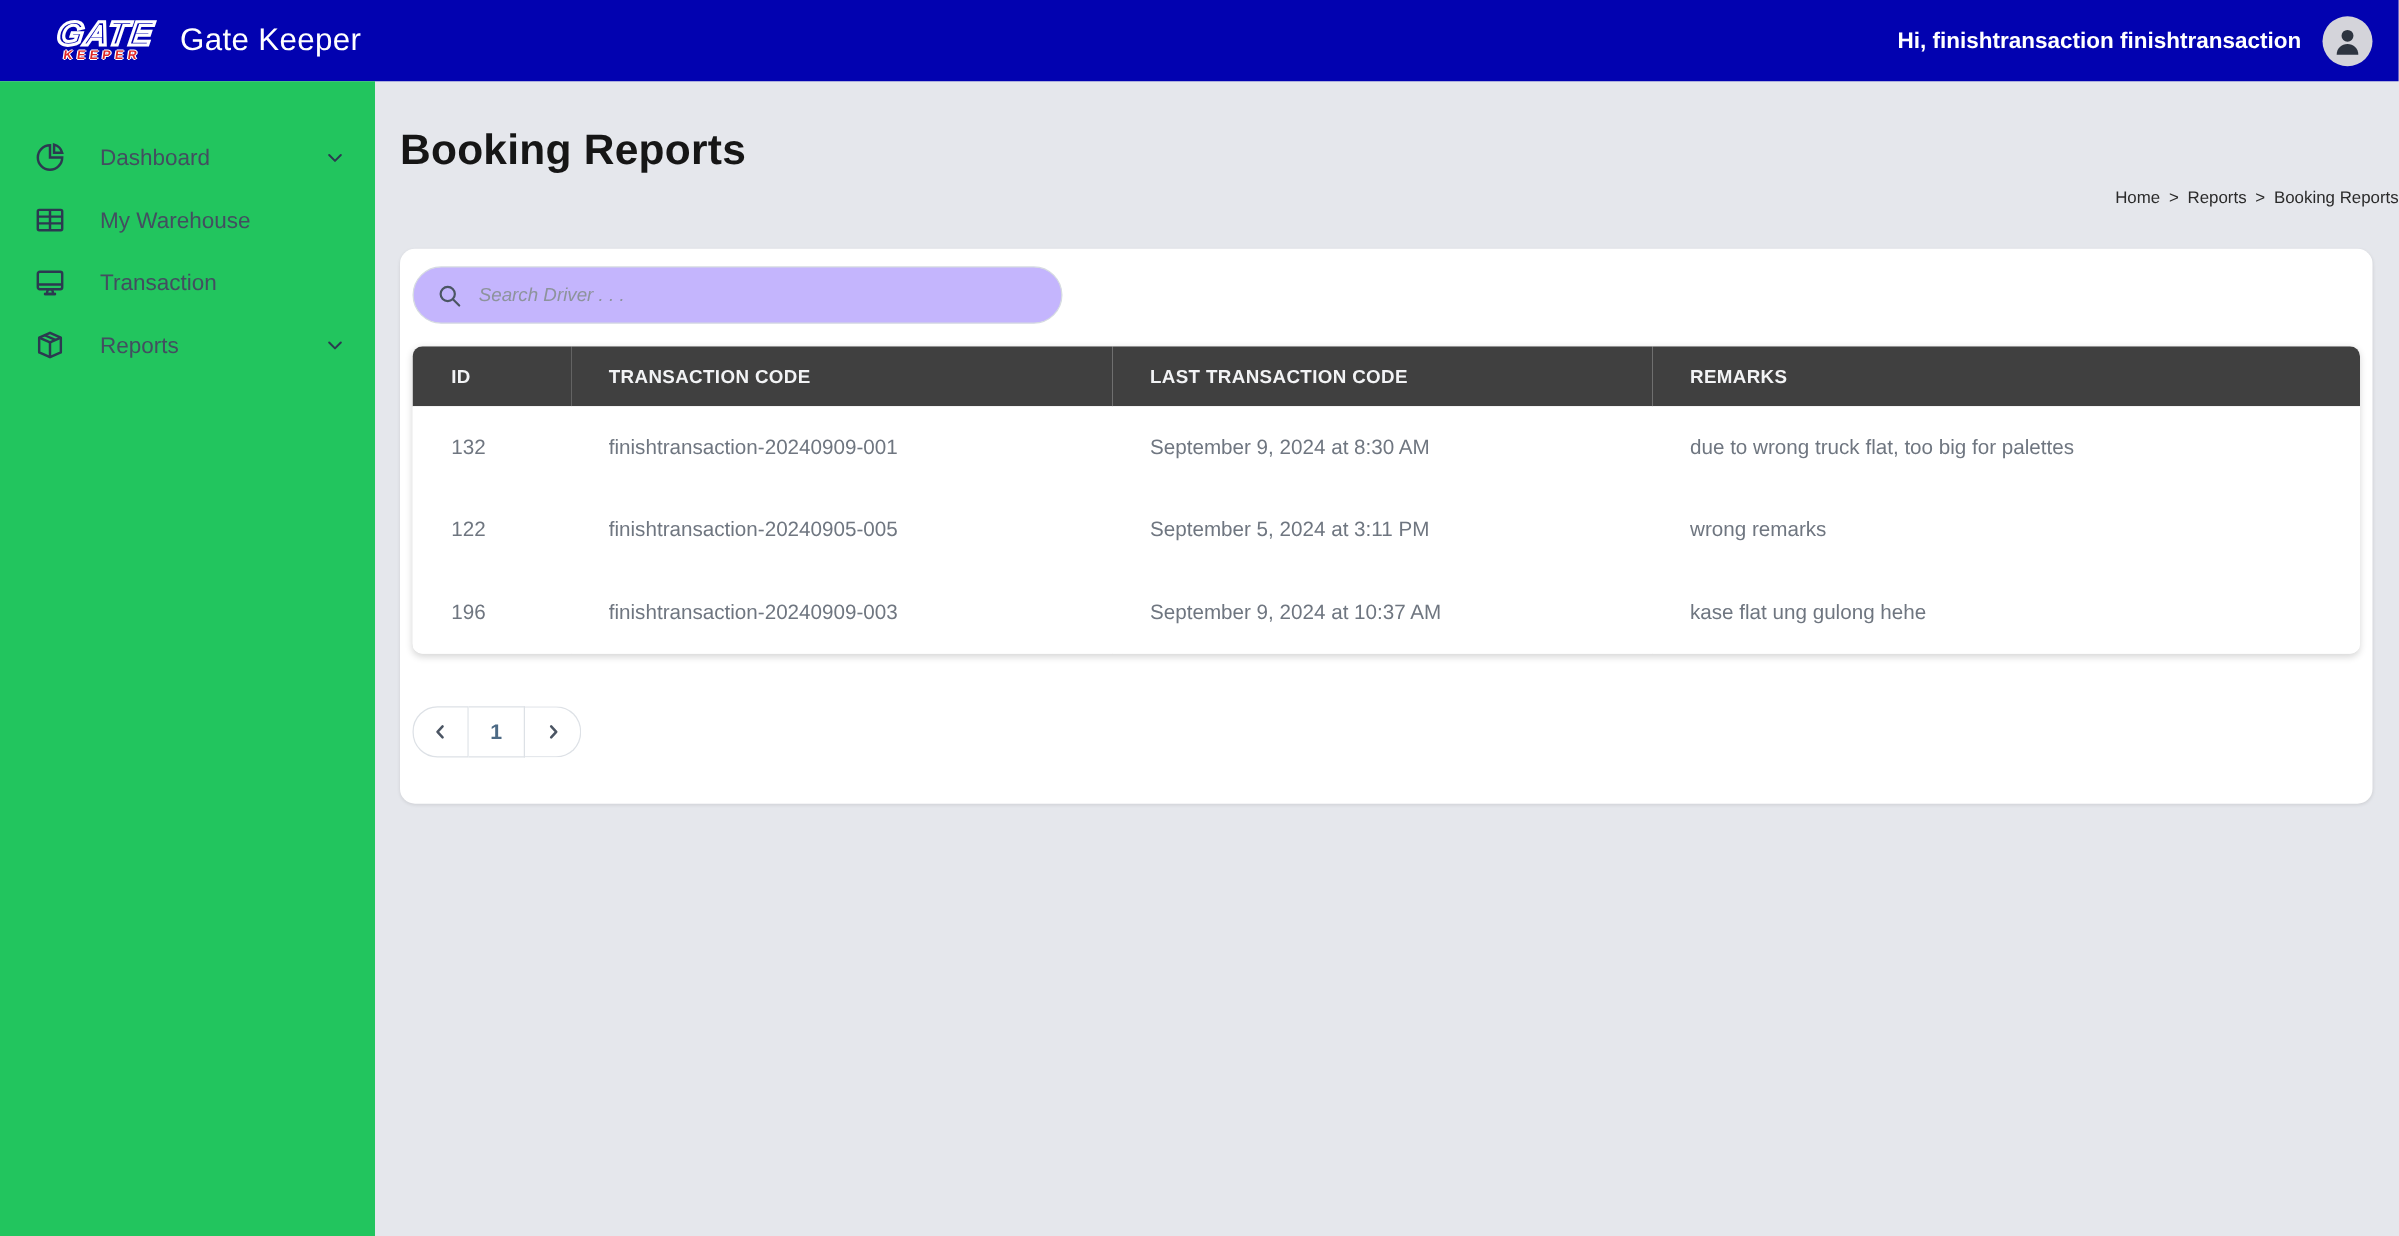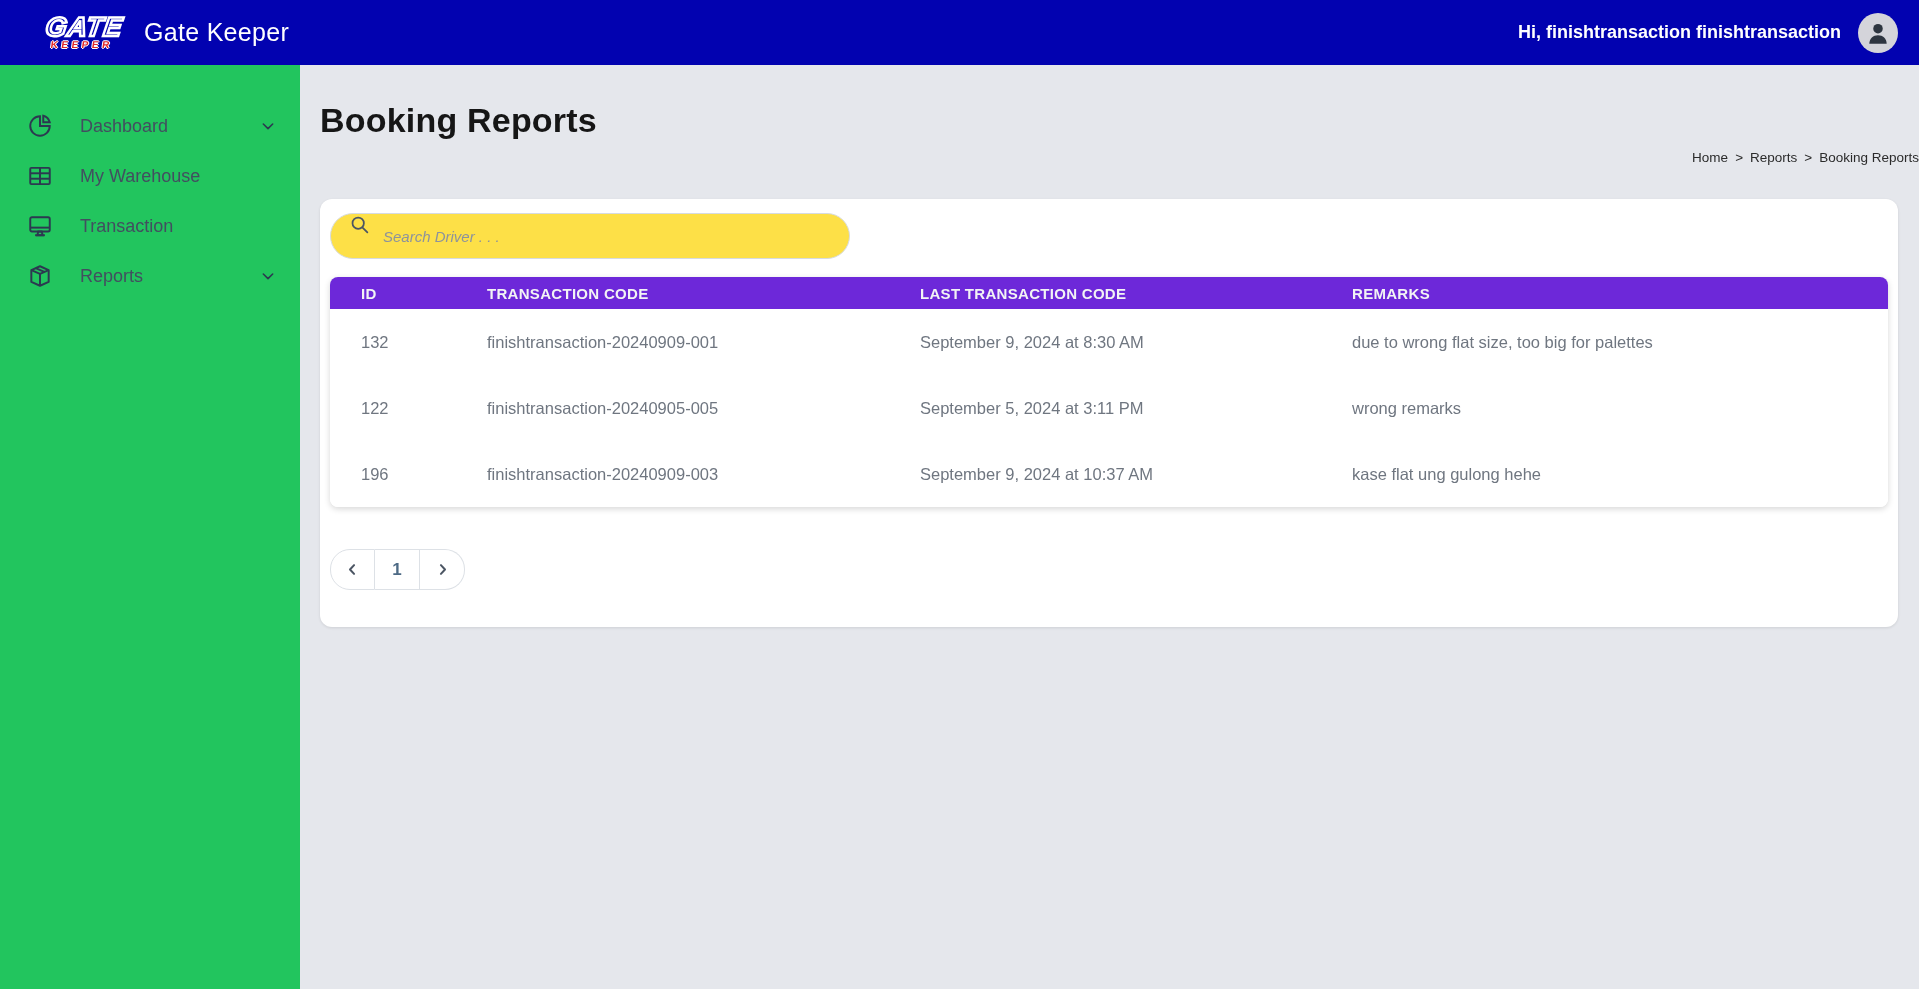--- a/index.html
+++ b/index.html
@@ -44,39 +44,39 @@
   .breadcrumb { margin-top:10px; font-size:13.5px; color:#2b2b2b; display:flex; gap:7px; align-items:center;justify-content:flex-end; }
   .breadcrumb .crumb-link { cursor:pointer; }
 
   
   .card {
     margin-top:34px; width:1578px; background:#ffffff; border-radius:12px;
     box-shadow:0 1px 3px rgba(0,0,0,0.10); padding:14px 10px 37px 10px; 
   }
   .search-wrap {
     width:520px; height:46px; border:1px solid #d6dbe1; border-radius:23px;
-    background:#fde047; display:flex; padding:0 18px; gap:13px;
+    background:#c4b5fd; display:flex; align-items:center; padding:0 18px; gap:13px;
   }
   .search-input {
     border:none; outline:none; background:transparent; flex:1;
     font-family:"Liberation Sans", sans-serif;
     font-size:15px; font-style:italic; color:#555;
   }
   .search-input::placeholder { color:#8d939c; font-style:italic; }
 
   
   .table-box {
     margin-top:18px; border-radius:8px; overflow:hidden;
     box-shadow:0 2px 6px rgba(0,0,0,0.16); background:#fff;
   }
   table { width:100%; border-collapse:collapse; table-layout:fixed; }
   col.c-id { width:127px; } col.c-code { width:433px; } col.c-date { width:432px; }
   thead th {
-    background:#6d28d9; color:#f2f3f5; text-align:left; font-size:15px;
-    font-weight:700; letter-spacing:0.3px; height:32px; padding-left:30px;
+    background:#404040; color:#f2f3f5; text-align:left; font-size:15px;
+    font-weight:700; letter-spacing:0.3px; height:48px; padding-left:30px;
   }
   thead th:first-child { padding-left:31px; }
   tbody td {
     height:66px; font-size:16.5px; color:#6f7680; padding-left:30px;
     background:#fff; overflow:hidden; white-space:nowrap; text-overflow:ellipsis;
   }
   tbody td:first-child { padding-left:31px; }
 
   
   .pagination { margin-top:42px; display:inline-flex; }
@@ -210,21 +210,21 @@
               <th>LAST TRANSACTION CODE</th>
               <th>REMARKS</th>
             </tr>
           </thead>
           <tbody>
 
               <tr>
                 <td>132</td>
                 <td>finishtransaction-20240909-001</td>
                 <td>September 9, 2024 at 8:30 AM</td>
-                <td>due to wrong flat size, too big for palettes</td>
+                <td>due to wrong truck flat, too big for palettes</td>
               </tr>
 
               <tr>
                 <td>122</td>
                 <td>finishtransaction-20240905-005</td>
                 <td>September 5, 2024 at 3:11 PM</td>
                 <td>wrong remarks</td>
               </tr>
 
               <tr>

